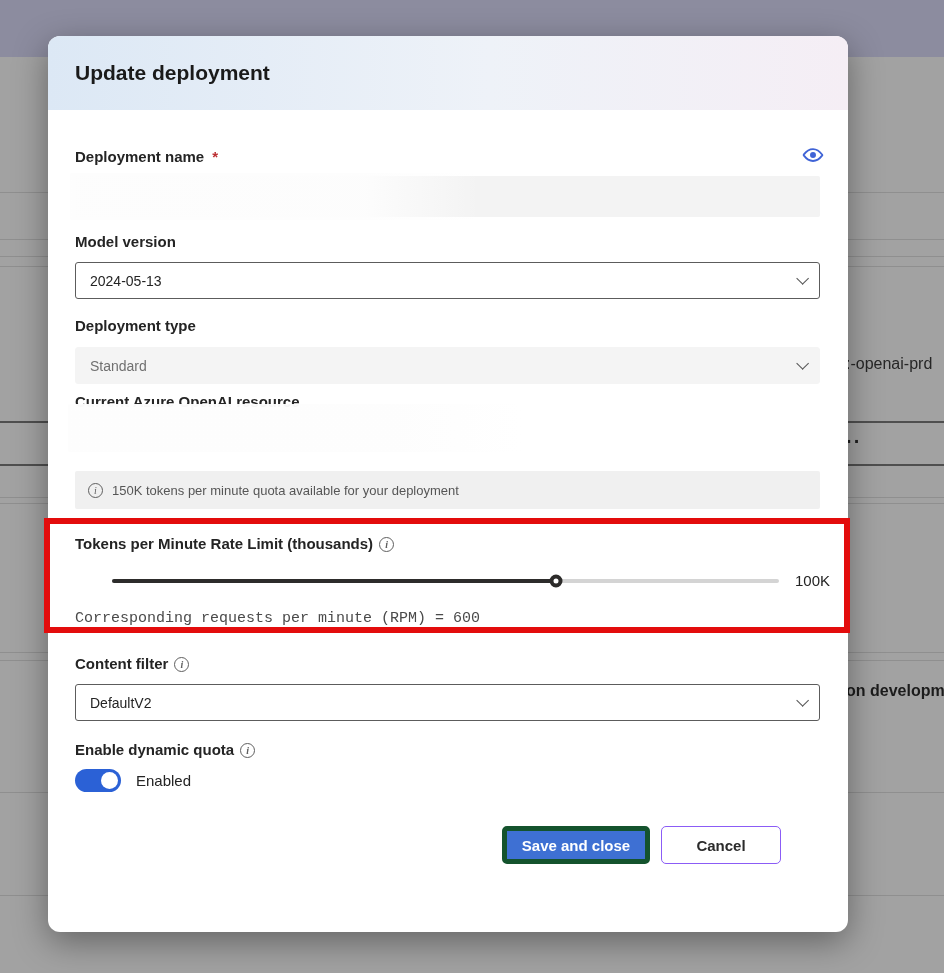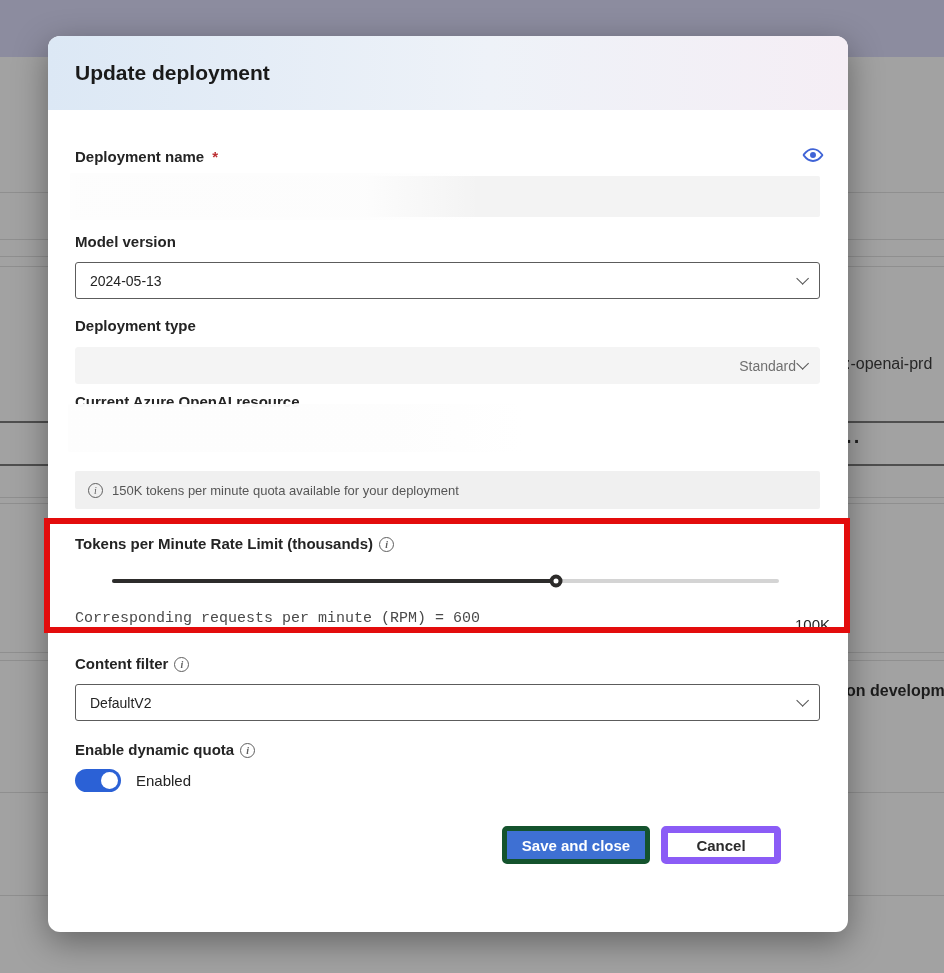--- a/index.html
+++ b/index.html
@@ -65,21 +65,21 @@
     position: absolute; z-index: 12; border-radius: 2px;
     background: linear-gradient(90deg, rgba(253,253,253,0.98) 0%, rgba(253,253,253,0.95) 72%, rgba(253,253,253,0) 100%);
   }
 
   .dropdown {
     left: 27px; width: 745px; height: 37px; border: 1px solid #5c5c5c;
     border-radius: 3px; background: #ffffff; display: flex; align-items: center;
     padding: 0 14px; cursor: pointer;
   }
   .dropdown .dd-text { font-size: 14px; color: #242424; flex: 1; }
-  .dropdown.disabled { background: #f4f4f4; border-color: #f4f4f4; cursor: default; text-align: right; }
+  .dropdown.disabled { background: #f4f4f4; border-color: #f4f4f4; cursor: default; }
   .dropdown.disabled .dd-text { color: #707070; }
   .chevron {
     width: 9px; height: 9px; border-right: 1.6px solid #555555;
     border-bottom: 1.6px solid #555555; transform: rotate(45deg) translateY(-3px);
     flex: 0 0 auto;
   }
 
   .eye-btn {
     position: absolute; left: 752px; top: 108px; width: 26px; height: 24px;
     background: transparent; border: none; cursor: pointer; padding: 0;
@@ -98,21 +98,21 @@
   }
   .slider-fill {
     position: absolute; left: 0; top: 9px; height: 4px;
     background: #2d2c2b; border-radius: 2px;
   }
   .slider-thumb {
     position: absolute; top: 11px; width: 13px; height: 13px;
     border: 4px solid #2c2b2a; background: #ffffff; border-radius: 50%;
     transform: translate(-50%, -50%); cursor: grab;
   }
-  .slider-value { font-size: 15px; color: #242424; font-weight: 400; margin-top: 44px; }
+  .slider-value { font-size: 15px; color: #242424; font-weight: 400; }
   .rpm-text { font-size: 15px; color: #4a4a4a; font-family: Liberation Mono, monospace; }
 
   .toggle {
     position: absolute; left: 27px; top: 733px; width: 46px; height: 23px;
     border-radius: 12px; background: #c8c8c8; border: none; cursor: pointer;
   }
   .toggle.on { background: #2b61d6; }
   .toggle .knob {
     position: absolute; top: 3px; left: 3px; width: 17px; height: 17px;
     border-radius: 50%; background: #ffffff; transition: left .1s;
@@ -122,21 +122,21 @@
 
   .btn {
     position: absolute; top: 790px; height: 38px; border-radius: 5px;
     font-size: 15px; cursor: pointer; font-family: "Liberation Sans", sans-serif;
   }
   .btn-primary {
     left: 454px; width: 148px; background: #3e70d3; border: 5px solid #14532d;
     color: #ffffff; font-weight: 700;
   }
   .btn-secondary {
-    left: 613px; width: 120px; background: #ffffff; border: 7px solid #8b5cf6;
+    left: 613px; width: 120px; background: #ffffff; border: 1px solid #8b5cf6;
     color: #2b2b2b; font-weight: 600;
   }
 
   .red-highlight {
     position: absolute; left: 44px; top: 518px; width: 806px; height: 115px;
     border: 6px solid #e30c0c; z-index: 20; pointer-events: none;
   }
 </style>
 </head>
 <body>

